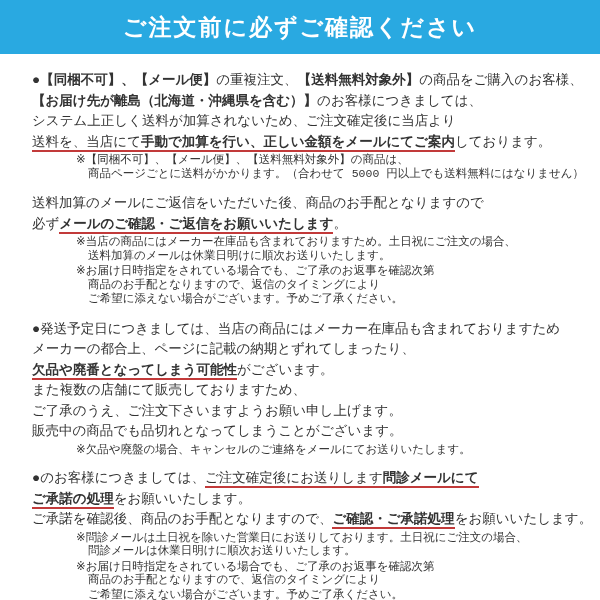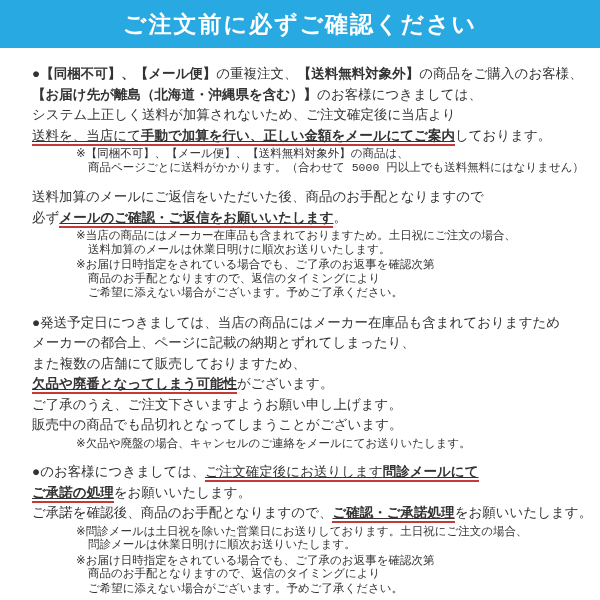--- a/index.html
+++ b/index.html
@@ -12,21 +12,21 @@
     width: 600px; height: 600px;
     background: #ffffff;
     overflow: hidden;
     font-family: "Liberation Sans", "DejaVu Sans", sans-serif;
   }
   .page {
     width: 600px; height: 600px;
     background: #ffffff;
   }
   .header-banner {
-    width: 600px; height: 48px;
+    width: 600px; height: 54px;
     background: var(--blue);
     display: flex; align-items: center; justify-content: center;
   }
   .header-banner .title {
     color: #ffffff;
     font-size: 23px;
     font-weight: 700;
     letter-spacing: 2px;
     line-height: 1;
   }
@@ -43,21 +43,20 @@
   .line-note {
     font-size: 11.5px;
     line-height: 14.5px;
     margin-left: 44px;
   }
   .line.indent { padding-left: 12px; font-family: Liberation Mono, monospace; }
   .b { font-weight: 700; }
   .u {
     border-bottom: 2px solid var(--red);
     padding-bottom: 1px;
-    text-decoration: underline;
   }
 </style>
 </head>
 <body>
 
 <div class="page">
   <div class="header-banner">
     <div class="title">ご注文前に必ずご確認ください</div>
   </div>
   <div class="notice-body">
@@ -74,22 +73,22 @@
         <div class="line line-main"><span>必ず</span><span class="b u">メールのご確認・ご返信をお願いいたします</span><span>。</span></div>
         <div class="line line-note"><span>※当店の商品にはメーカー在庫品も含まれておりますため。土日祝にご注文の場合、</span></div>
         <div class="line line-note indent"><span>送料加算のメールは休業日明けに順次お送りいたします。</span></div>
         <div class="line line-note"><span>※お届け日時指定をされている場合でも、ご了承のお返事を確認次第</span></div>
         <div class="line line-note indent"><span>商品のお手配となりますので、返信のタイミングにより</span></div>
         <div class="line line-note indent"><span>ご希望に添えない場合がございます。予めご了承ください。</span></div>
       </div>
       <div class="section">
         <div class="line line-main"><span>●発送予定日につきましては、当店の商品にはメーカー在庫品も含まれておりますため</span></div>
         <div class="line line-main"><span>メーカーの都合上、ページに記載の納期とずれてしまったり、</span></div>
+        <div class="line line-main"><span class="b u">欠品や廃番となってしまう可能性</span><span>がございます。</span></div>
         <div class="line line-main"><span>また複数の店舗にて販売しておりますため、</span></div>
-        <div class="line line-main"><span class="b u">欠品や廃番となってしまう可能性</span><span>がございます。</span></div>
         <div class="line line-main"><span>ご了承のうえ、ご注文下さいますようお願い申し上げます。</span></div>
         <div class="line line-main"><span>販売中の商品でも品切れとなってしまうことがございます。</span></div>
         <div class="line line-note"><span>※欠品や廃盤の場合、キャンセルのご連絡をメールにてお送りいたします。</span></div>
       </div>
       <div class="section">
         <div class="line line-main"><span>●のお客様につきましては、</span><span class="u">ご注文確定後にお送りします</span><span class="b u">問診メールにて</span></div>
         <div class="line line-main"><span class="b u">ご承諾の処理</span><span>をお願いいたします。</span></div>
         <div class="line line-main"><span>ご承諾を確認後、商品のお手配となりますので、</span><span class="b u">ご確認・ご承諾処理</span><span>をお願いいたします。</span></div>
         <div class="line line-note"><span>※問診メールは土日祝を除いた営業日にお送りしております。土日祝にご注文の場合、</span></div>
         <div class="line line-note indent"><span>問診メールは休業日明けに順次お送りいたします。</span></div>

